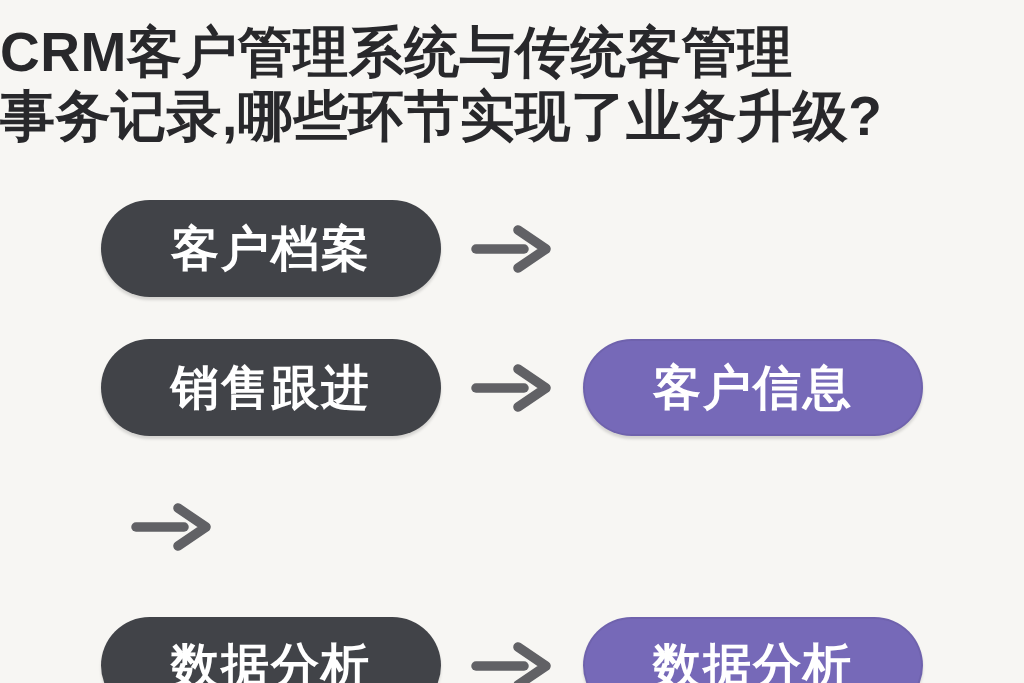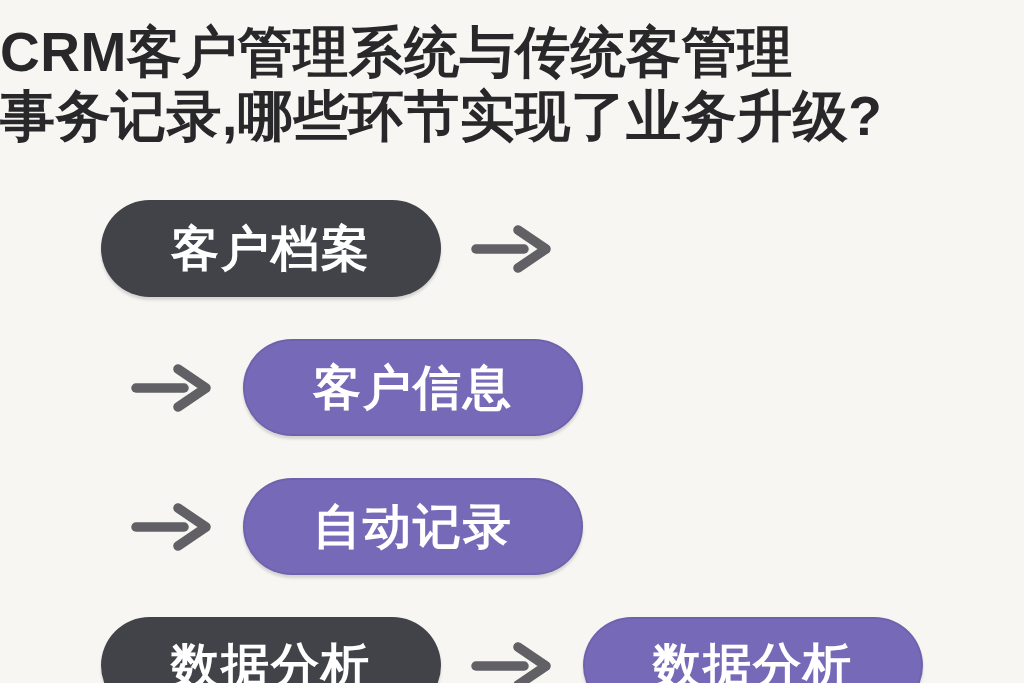--- a/index.html
+++ b/index.html
@@ -64,37 +64,37 @@
       <div class="pill dark">客户档案</div>
       <div class="arrow-wrap">
         <svg class="arrow" viewBox="0 0 84 50" aria-hidden="true">
           <line class="stroke" x1="6" y1="25" x2="54" y2="25"></line>
           <polyline class="stroke" points="48,6 76,25 48,44"></polyline>
         </svg>
       </div>
     </div>
 
     <div class="row">
+      <div class="pill dark">销售跟进</div>
       <div class="arrow-wrap">
         <svg class="arrow" viewBox="0 0 84 50" aria-hidden="true">
           <line class="stroke" x1="6" y1="25" x2="54" y2="25"></line>
           <polyline class="stroke" points="48,6 76,25 48,44"></polyline>
         </svg>
       </div>
       <div class="pill purple">客户信息</div>
     </div>
 
     <div class="row">
       <div class="arrow-wrap">
         <svg class="arrow" viewBox="0 0 84 50" aria-hidden="true">
           <line class="stroke" x1="6" y1="25" x2="54" y2="25"></line>
           <polyline class="stroke" points="48,6 76,25 48,44"></polyline>
         </svg>
       </div>
-      <div class="pill purple">自动记录</div>
     </div>
 
     <div class="row">
       <div class="pill dark">数据分析</div>
       <div class="arrow-wrap">
         <svg class="arrow" viewBox="0 0 84 50" aria-hidden="true">
           <line class="stroke" x1="6" y1="25" x2="54" y2="25"></line>
           <polyline class="stroke" points="48,6 76,25 48,44"></polyline>
         </svg>
       </div>

